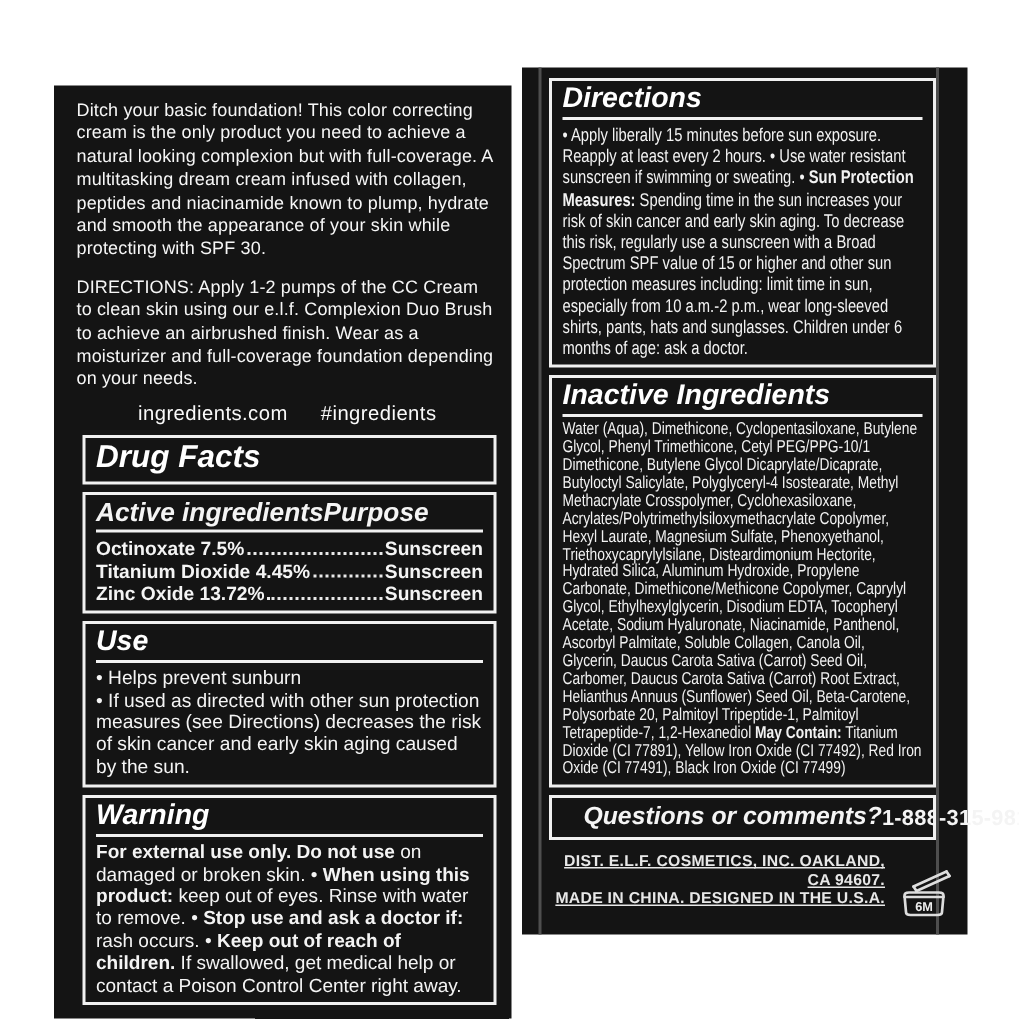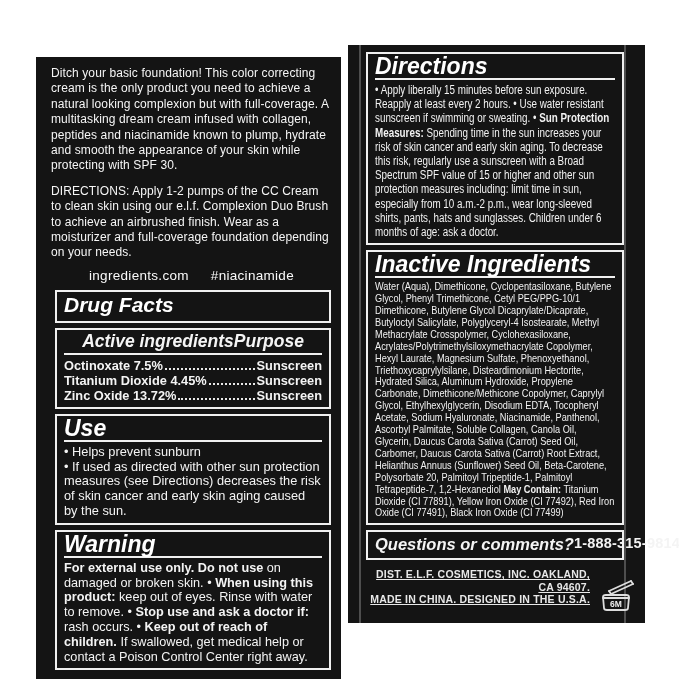--- a/index.html
+++ b/index.html
@@ -22,49 +22,49 @@
   .hl-right{right:19px;}
 
   
   .prose{font-size:12px;line-height:15.4px;color:#f6f6f6;letter-spacing:.1px;}
   .prose.caps-lead{margin-top:10px;}
   .links-line{margin:7px 0 7px;text-align:center;font-size:13.5px;letter-spacing:.3px;color:#fafafa;display:flex;justify-content:center;gap:22px;}
 
   
   .boxes{margin:0 1px 0 4px;position:relative;z-index:1;}
   .box{border:2px solid #f0f0f0;padding:1px 7px 4px 7px;margin-bottom:5px;background:#141414;}
-  .box-title{font-style:italic;font-weight:700;font-size:23px;line-height:22px;color:#ffffff;}
+  .box-title{font-style:italic;font-weight:700;font-size:19px;line-height:22px;color:#ffffff;}
   .box-title.big{font-size:21px;line-height:24px;}
   .rule{height:2px;background:#f0f0f0;margin:1px 0 3px 0;}
-  .ai-header{display:flex;justify-content:center;align-items:baseline;font-style:italic;font-weight:700;font-size:17.5px;line-height:21px;}
+  .ai-header{display:flex;justify-content:flex-start;align-items:baseline;font-style:italic;font-weight:700;font-size:17.5px;line-height:21px;}
   .ai-row{display:flex;align-items:baseline;font-weight:700;font-size:12.8px;line-height:15px;}
   .leader{flex:1;border-bottom:2px dotted #e9e9e9;margin:0 2px 3px 2px;min-width:12px;}
   .bullets div{font-size:12.8px;line-height:14.8px;}
   .seg-text{font-size:12.7px;line-height:14.8px;}
 
   
   .cond{transform:scaleX(0.8);transform-origin:0 0;width:125%;}
   .r-body{font-size:12.3px;line-height:14.2px;color:#f2f2f2;}
   .r-small{font-size:11.6px;line-height:13.2px;color:#f2f2f2;}
   .r-ing{font-size:11.5px;line-height:11.9px;color:#f2f2f2;}
-  .q-box{display:flex;align-items:flex-start;gap:0;padding:3px 7px 4px 7px;}
+  .q-box{display:flex;align-items:flex-end;gap:0;padding:3px 7px 4px 21px;}
   .q-label{font-style:italic;font-weight:700;font-size:16.5px;white-space:nowrap;}
   .q-phone{font-weight:700;font-size:14.5px;letter-spacing:.2px;white-space:nowrap;}
   .dist{margin-top:8px;text-align:right;font-weight:700;font-size:10.5px;line-height:12.5px;letter-spacing:.2px;color:#e8e8e8;padding-right:34px;text-decoration:underline;}
   .pao{position:absolute;right:6px;bottom:10px;width:44px;height:34px;}
 </style>
 </head>
 <body>
 
 <div class="panel" id="left-panel">
   <div class="prose">Ditch your basic foundation! This color correcting cream is the only product you need to achieve a natural looking complexion but with full-coverage. A multitasking dream cream infused with collagen, peptides and niacinamide known to plump, hydrate and smooth the appearance of your skin while protecting with SPF 30.</div>
   <div class="prose caps-lead">DIRECTIONS: Apply 1-2 pumps of the CC Cream to clean skin using our e.l.f. Complexion Duo Brush to achieve an airbrushed finish. Wear as a moisturizer and full-coverage foundation depending on your needs.</div>
   <div class="links-line">
     <span>ingredients.com</span>
-    <span>#niacinamide</span>
+    <span>#ingredients</span>
   </div>
 
   <div class="boxes">
     <div class="box">
       <div class="box-title big">Drug Facts</div>
     </div>
 
     <div class="box">
       <div class="ai-header">
         <span>Active ingredients</span>

